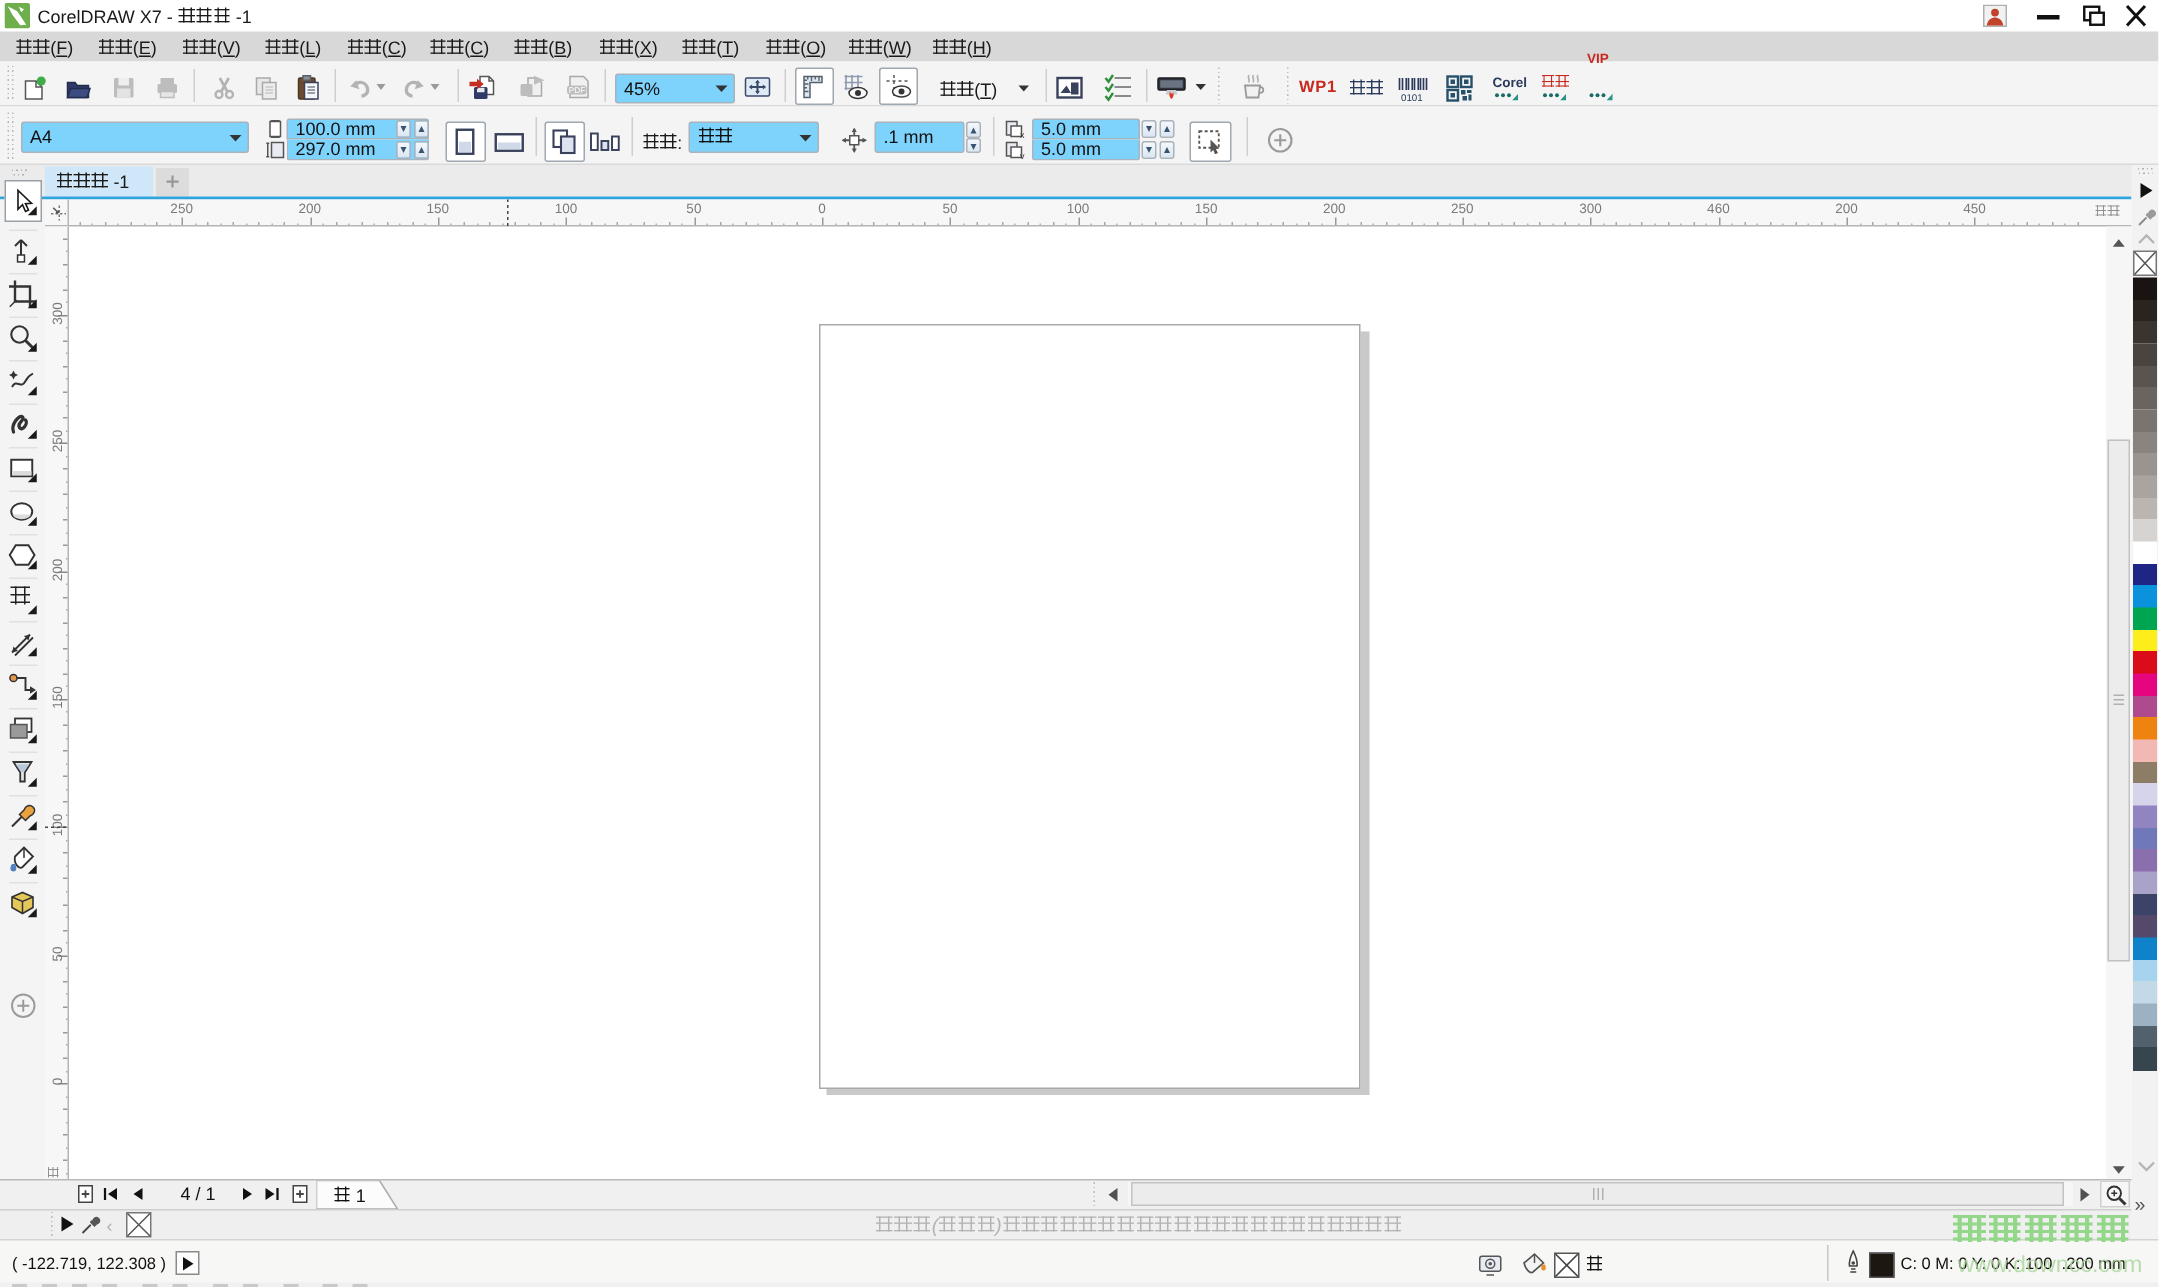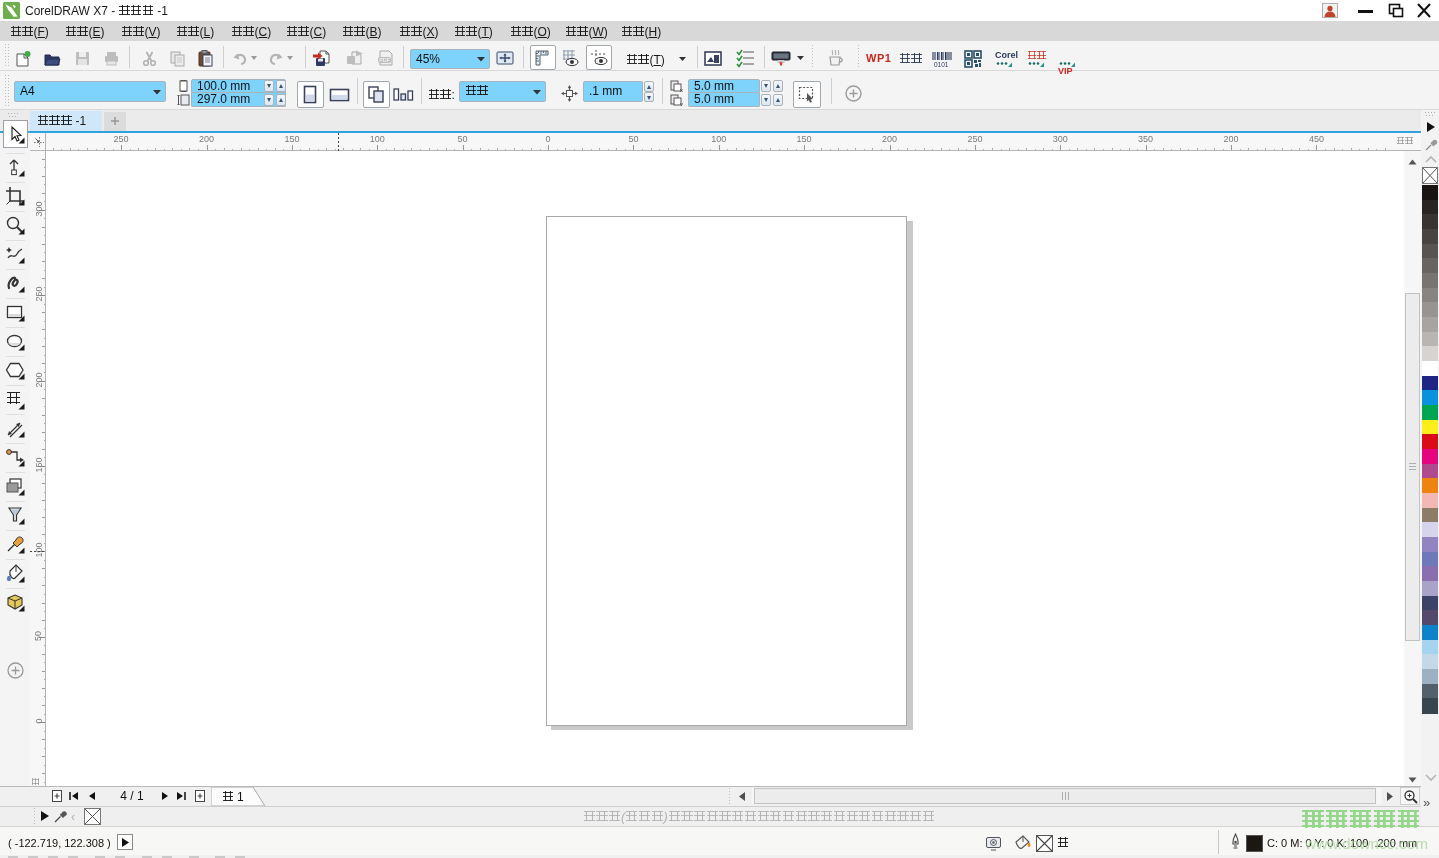--- a/index.html
+++ b/index.html
@@ -213,21 +213,21 @@
       <circle cx="10" cy="3.5" r="1.3" fill="#1b6b66"></circle>
       <path d="M12 7 L17 7 L17 1.5 Z" fill="#2a9287"></path>
     </svg>
     <div class="a" style="left:1027px;top:50px;font-size:10px;color:#c8281e"><b class="h"></b><b class="h"></b></div>
     <svg class="a" style="left:1028px;top:60px" width="16" height="7" viewBox="0 0 16 7">
       <circle cx="2" cy="3.5" r="1.3" fill="#1b6b66"></circle>
       <circle cx="6" cy="3.5" r="1.3" fill="#1b6b66"></circle>
       <circle cx="10" cy="3.5" r="1.3" fill="#1b6b66"></circle>
       <path d="M12 7 L17 7 L17 1.5 Z" fill="#2a9287"></path>
     </svg>
-    <div class="a" style="left:1058px;top:66px;font-size:9px;font-weight:bold;color:#c8281e;font-family:Liberation Sans">VIP</div>
+    <div class="a" style="left:1058px;top:34px;font-size:9px;font-weight:bold;color:#c8281e;font-family:Liberation Sans">VIP</div>
     <svg class="a" style="left:1059px;top:60px" width="16" height="7" viewBox="0 0 16 7">
       <circle cx="2" cy="3.5" r="1.3" fill="#1b6b66"></circle>
       <circle cx="6" cy="3.5" r="1.3" fill="#1b6b66"></circle>
       <circle cx="10" cy="3.5" r="1.3" fill="#1b6b66"></circle>
       <path d="M12 7 L17 7 L17 1.5 Z" fill="#2a9287"></path>
     </svg>
     <div class="dsep" style="left:5px;top:44px;height:24px"></div>
     <div class="dsep" style="left:8px;top:44px;height:24px"></div>
     <div class="dsep" style="left:5px;top:75px;height:32px"></div>
     <div class="dsep" style="left:8px;top:75px;height:32px"></div>
@@ -487,21 +487,21 @@
     <div class="num" style="left:281.4px;top:134px;width:21px;text-align:center">150</div>
     <div class="num" style="left:366.8px;top:134px;width:21px;text-align:center">100</div>
     <div class="num" style="left:455.6px;top:134px;width:14px;text-align:center">50</div>
     <div class="num" style="left:544.5px;top:134px;width:7px;text-align:center">0</div>
     <div class="num" style="left:626.4px;top:134px;width:14px;text-align:center">50</div>
     <div class="num" style="left:708.2px;top:134px;width:21px;text-align:center">100</div>
     <div class="num" style="left:793.6px;top:134px;width:21px;text-align:center">150</div>
     <div class="num" style="left:879.0px;top:134px;width:21px;text-align:center">200</div>
     <div class="num" style="left:964.4px;top:134px;width:21px;text-align:center">250</div>
     <div class="num" style="left:1049.8px;top:134px;width:21px;text-align:center">300</div>
-    <div class="num" style="left:1135.1px;top:134px;width:21px;text-align:center">350</div>
+    <div class="num" style="left:1135.1px;top:134px;width:21px;text-align:center">460</div>
     <div class="num" style="left:1220.5px;top:134px;width:21px;text-align:center">200</div>
     <div class="num" style="left:1305.9px;top:134px;width:21px;text-align:center">450</div>
     <div class="num" style="left:1396px;top:136px;color:#8a8a8a"><b class="h"></b><b class="h"></b></div>
     <div class="a" style="left:338px;top:133px;width:1px;height:18px;background-image:repeating-linear-gradient(#444 0 2px,transparent 2px 4px)"></div>
     <i class="a" style="left:43.5px;top:781.8px;width:1.5px;height:1px;background:#aaa"></i>
     <i class="a" style="left:42px;top:773.2px;width:3px;height:1px;background:#9a9a9a"></i>
     <i class="a" style="left:43.5px;top:764.7px;width:1.5px;height:1px;background:#aaa"></i>
     <i class="a" style="left:42px;top:756.1px;width:3px;height:1px;background:#9a9a9a"></i>
     <i class="a" style="left:43.5px;top:747.6px;width:1.5px;height:1px;background:#aaa"></i>
     <i class="a" style="left:42px;top:739.1px;width:3px;height:1px;background:#9a9a9a"></i>

